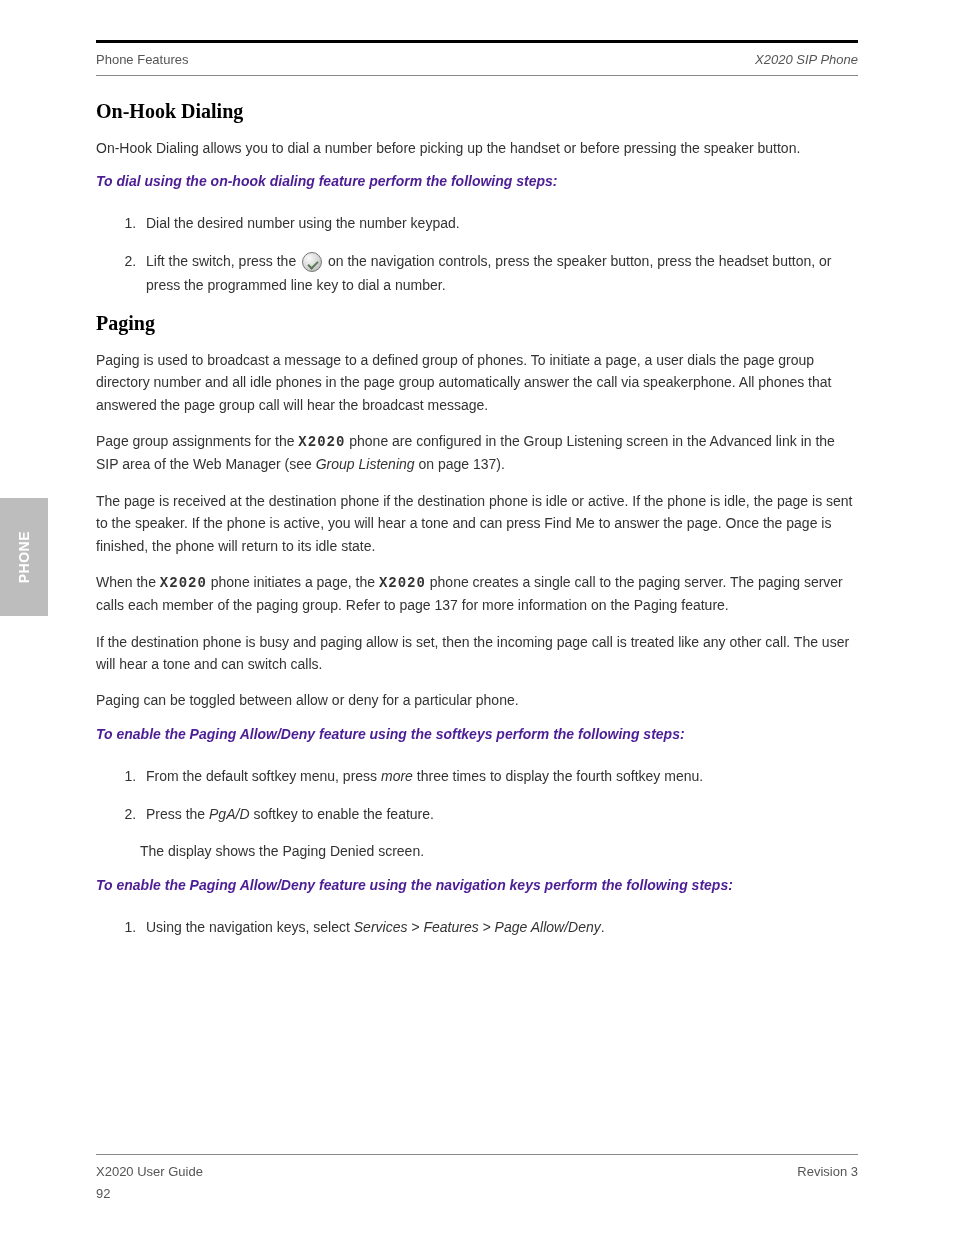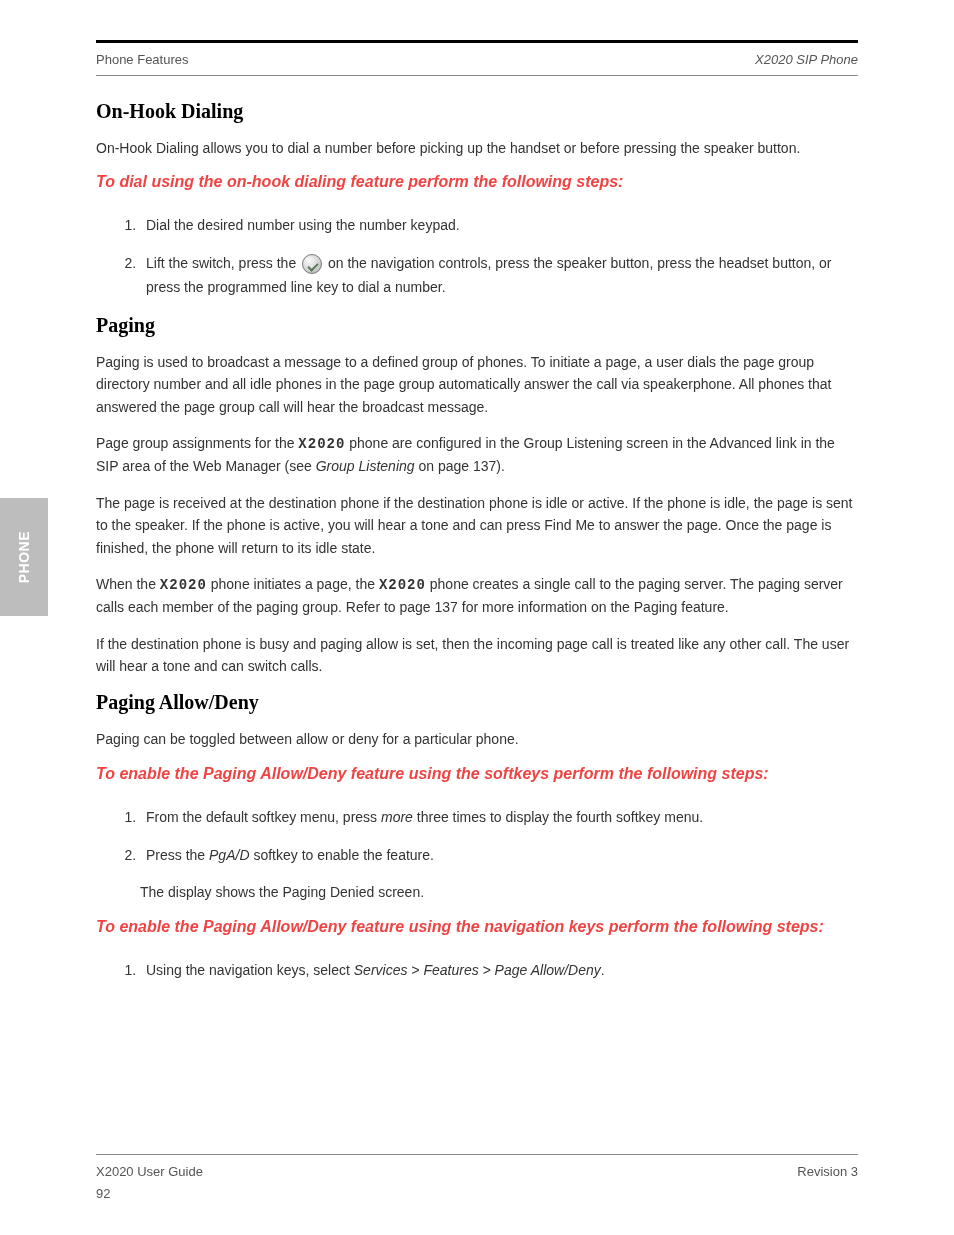--- a/index.html
+++ b/index.html
@@ -10,21 +10,21 @@
   .header-sub { font-style: italic; }
   .hr-thin { position: absolute; top: 75px; left: 96px; right: 96px; height: 1px; background: #888; }
   .content { position: absolute; top: 100px; left: 96px; right: 96px; }
   .tab { position: absolute; left: 0; top: 498px; width: 48px; height: 118px; background: #bdbdbd; display: flex; align-items: center; justify-content: center; }
   .tab span { writing-mode: vertical-rl; transform: rotate(180deg); font-family: Arial, Helvetica, sans-serif; font-weight: bold; font-size: 14px; letter-spacing: 0.5px; color: #fff; }
   .section-head { font-family: Georgia, 'Times New Roman', serif; font-weight: bold; font-size: 20px; margin-bottom: 14px; }
   .body-text { font-family: Arial, Helvetica, sans-serif; font-size: 14px; line-height: 1.6; color: #333; margin-bottom: 14px; }
   ol.steps { margin-left: 44px; font-family: Arial, Helvetica, sans-serif; font-size: 14px; line-height: 1.7; color: #333; margin-top: 23px; }
   ol.steps li { margin-bottom: 14px; padding-left: 6px; }
   ol.steps li::marker { font-weight: normal; }
-  .subhead-italic { font-family: Arial, Helvetica, sans-serif; font-style: italic; font-weight: bold; font-size: 16px; margin-top: 10px; margin-bottom: 10px; color: #ef4444; }
+  .subhead-italic { font-family: Arial, Helvetica, sans-serif; font-style: italic; font-weight: bold; font-size: 14px; margin-top: 10px; margin-bottom: 10px; color: #4c1d95; }
   .mono { font-family: 'Courier New', monospace; font-weight: bold; letter-spacing: 1px; }
   .ok-icon { display: inline-block; width: 20px; height: 20px; vertical-align: middle; border-radius: 50%; background: radial-gradient(circle at 35% 30%, #fafafa 0%, #d9d9d9 50%, #aaa 100%); border: 1px solid #777; position: relative; margin: 0 2px; }
   .ok-icon::after { content: ""; position: absolute; left: 5px; top: 8px; width: 8px; height: 4px; border-left: 2px solid #5a7a5a; border-bottom: 2px solid #5a7a5a; transform: rotate(-45deg); }
   .softkey { font-style: italic; }
   .footer-hr { position: absolute; bottom: 80px; left: 96px; right: 96px; height: 1px; background: #888; }
   .footer-row { position: absolute; bottom: 56px; left: 96px; right: 96px; display: flex; justify-content: space-between; font-family: Arial, Helvetica, sans-serif; font-size: 13px; color: #555; }
   .page-num { position: absolute; bottom: 34px; left: 96px; font-family: Arial, Helvetica, sans-serif; font-size: 13px; color: #555; }
 </style>
 </head>
 <body>
@@ -60,21 +60,20 @@
     </div>
 
     <div class="body-text">The page is received at the destination phone if the destination phone is idle or active. If the phone is idle, the page is sent to the speaker. If the phone is active, you will hear a tone and can press Find Me to answer the page. Once the page is finished, the phone will return to its idle state.</div>
 
     <div class="body-text">
       <span>When the </span><span class="mono">X2020</span><span> phone initiates a page, the </span><span class="mono">X2020</span><span> phone creates a single call to the paging server. The paging server calls each member of the paging group. Refer to page </span><span>137</span><span> for more information on the Paging feature.</span>
     </div>
 
     <div class="body-text">If the destination phone is busy and paging allow is set, then the incoming page call is treated like any other call. The user will hear a tone and can switch calls.</div>
 
-    <div class="section-head">Paging Allow/Deny</div>
     <div class="body-text">Paging can be toggled between allow or deny for a particular phone.</div>
     <div class="subhead-italic">To enable the Paging Allow/Deny feature using the softkeys perform the following steps:</div>
     <ol class="steps">
       <li><span>From the default softkey menu, press </span><span class="softkey">more</span><span> three times to display the fourth softkey menu.</span></li>
       <li><span>Press the </span><span class="softkey">PgA/D</span><span> softkey to enable the feature.</span></li>
     </ol>
     <div class="body-text" style="margin-left:44px">The display shows the Paging Denied screen.</div>
     <div class="subhead-italic">To enable the Paging Allow/Deny feature using the navigation keys perform the following steps:</div>
     <ol class="steps">
       <li><span>Using the navigation keys, select </span><span class="softkey">Services &gt; Features &gt; Page Allow/Deny</span><span>.</span></li>

